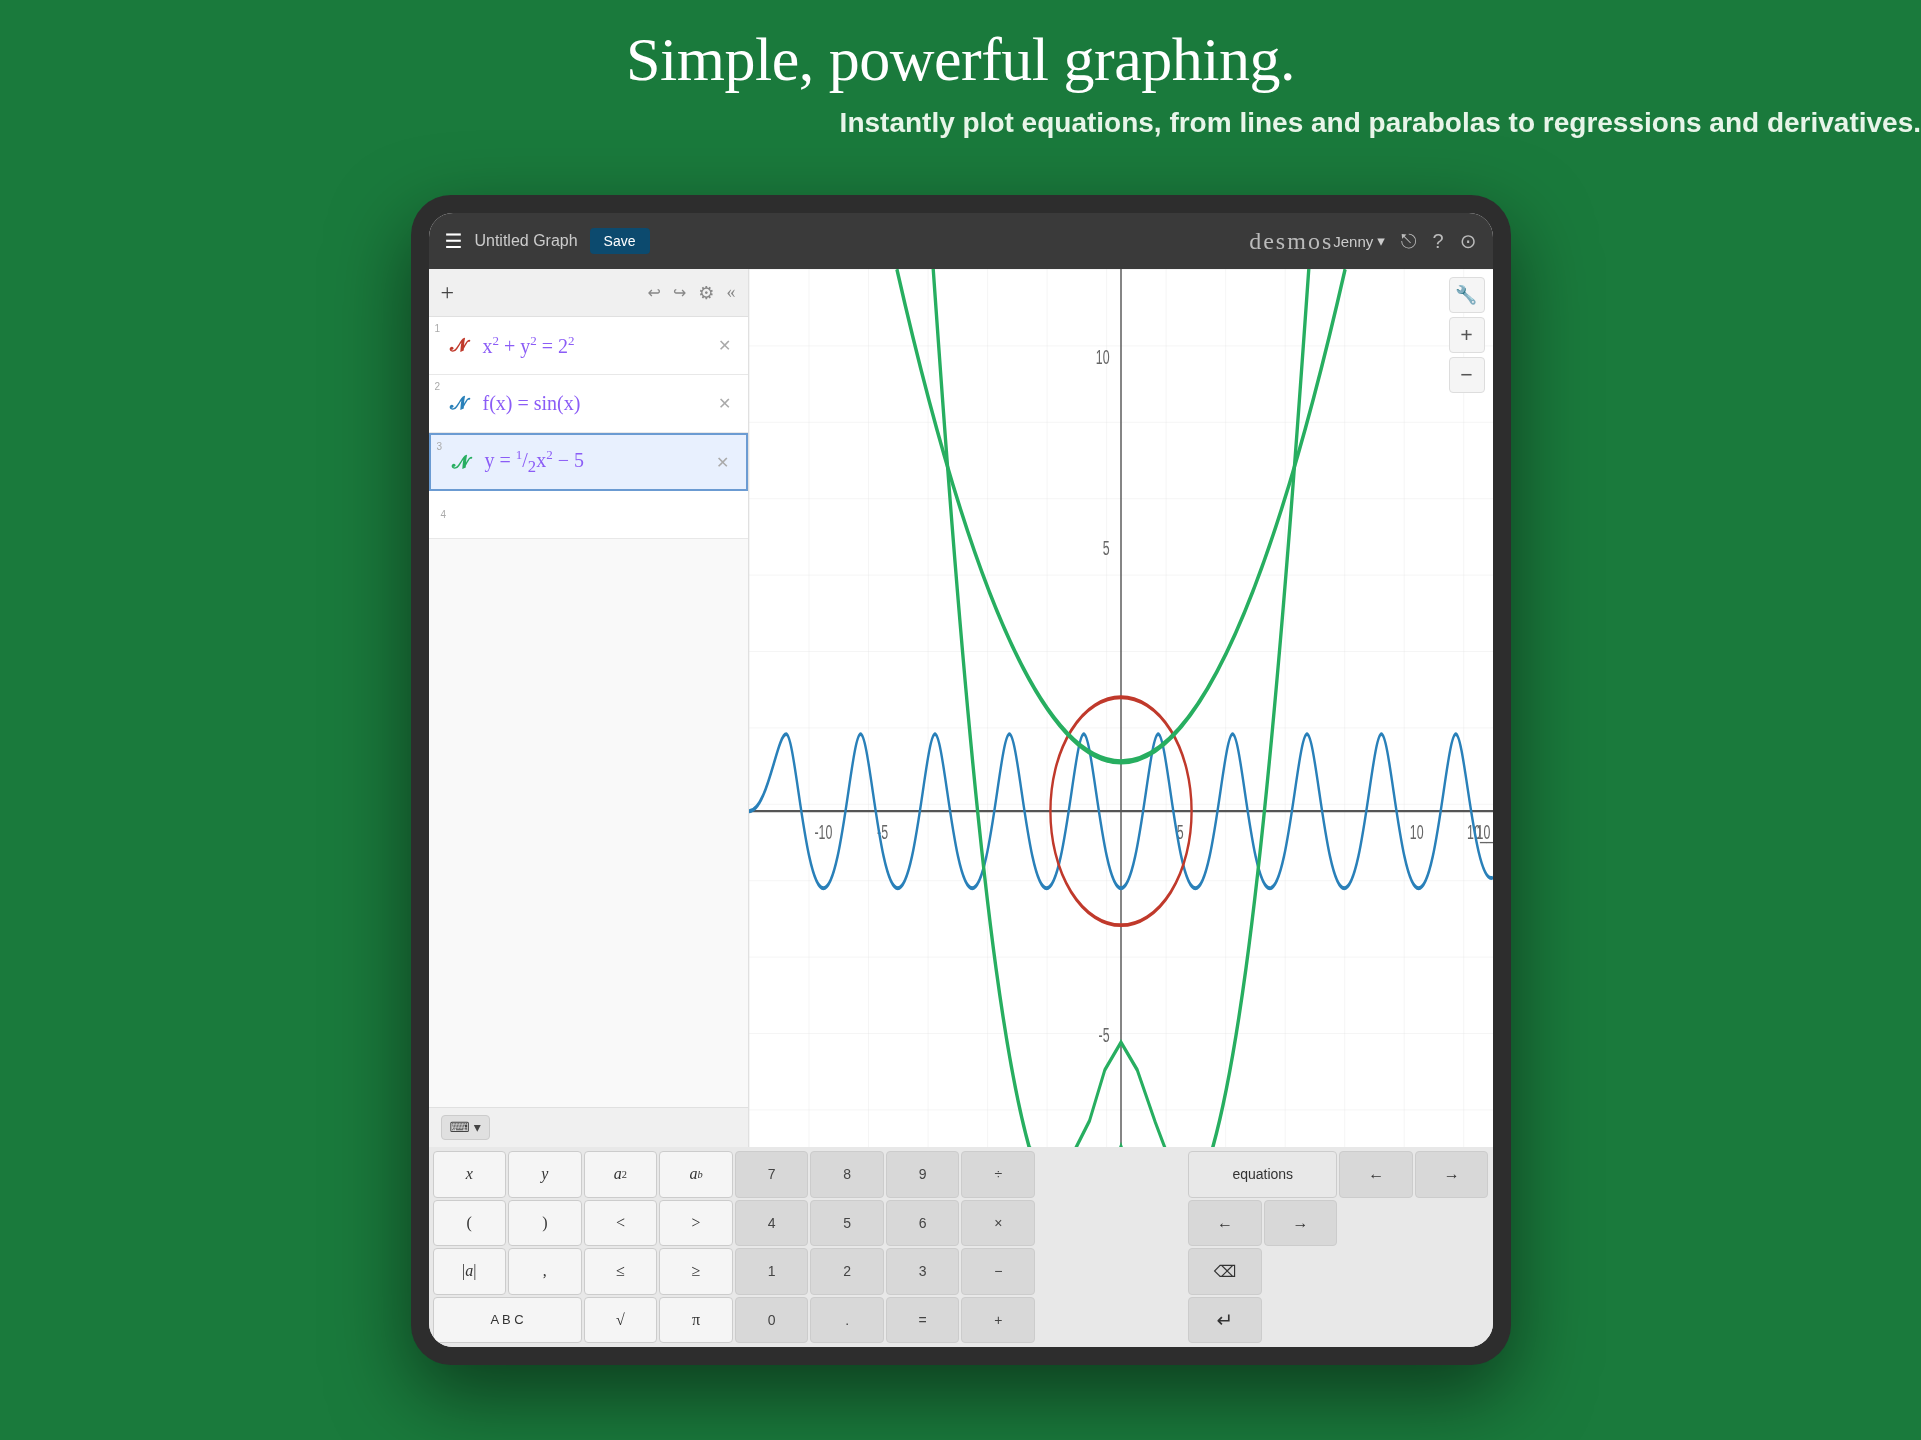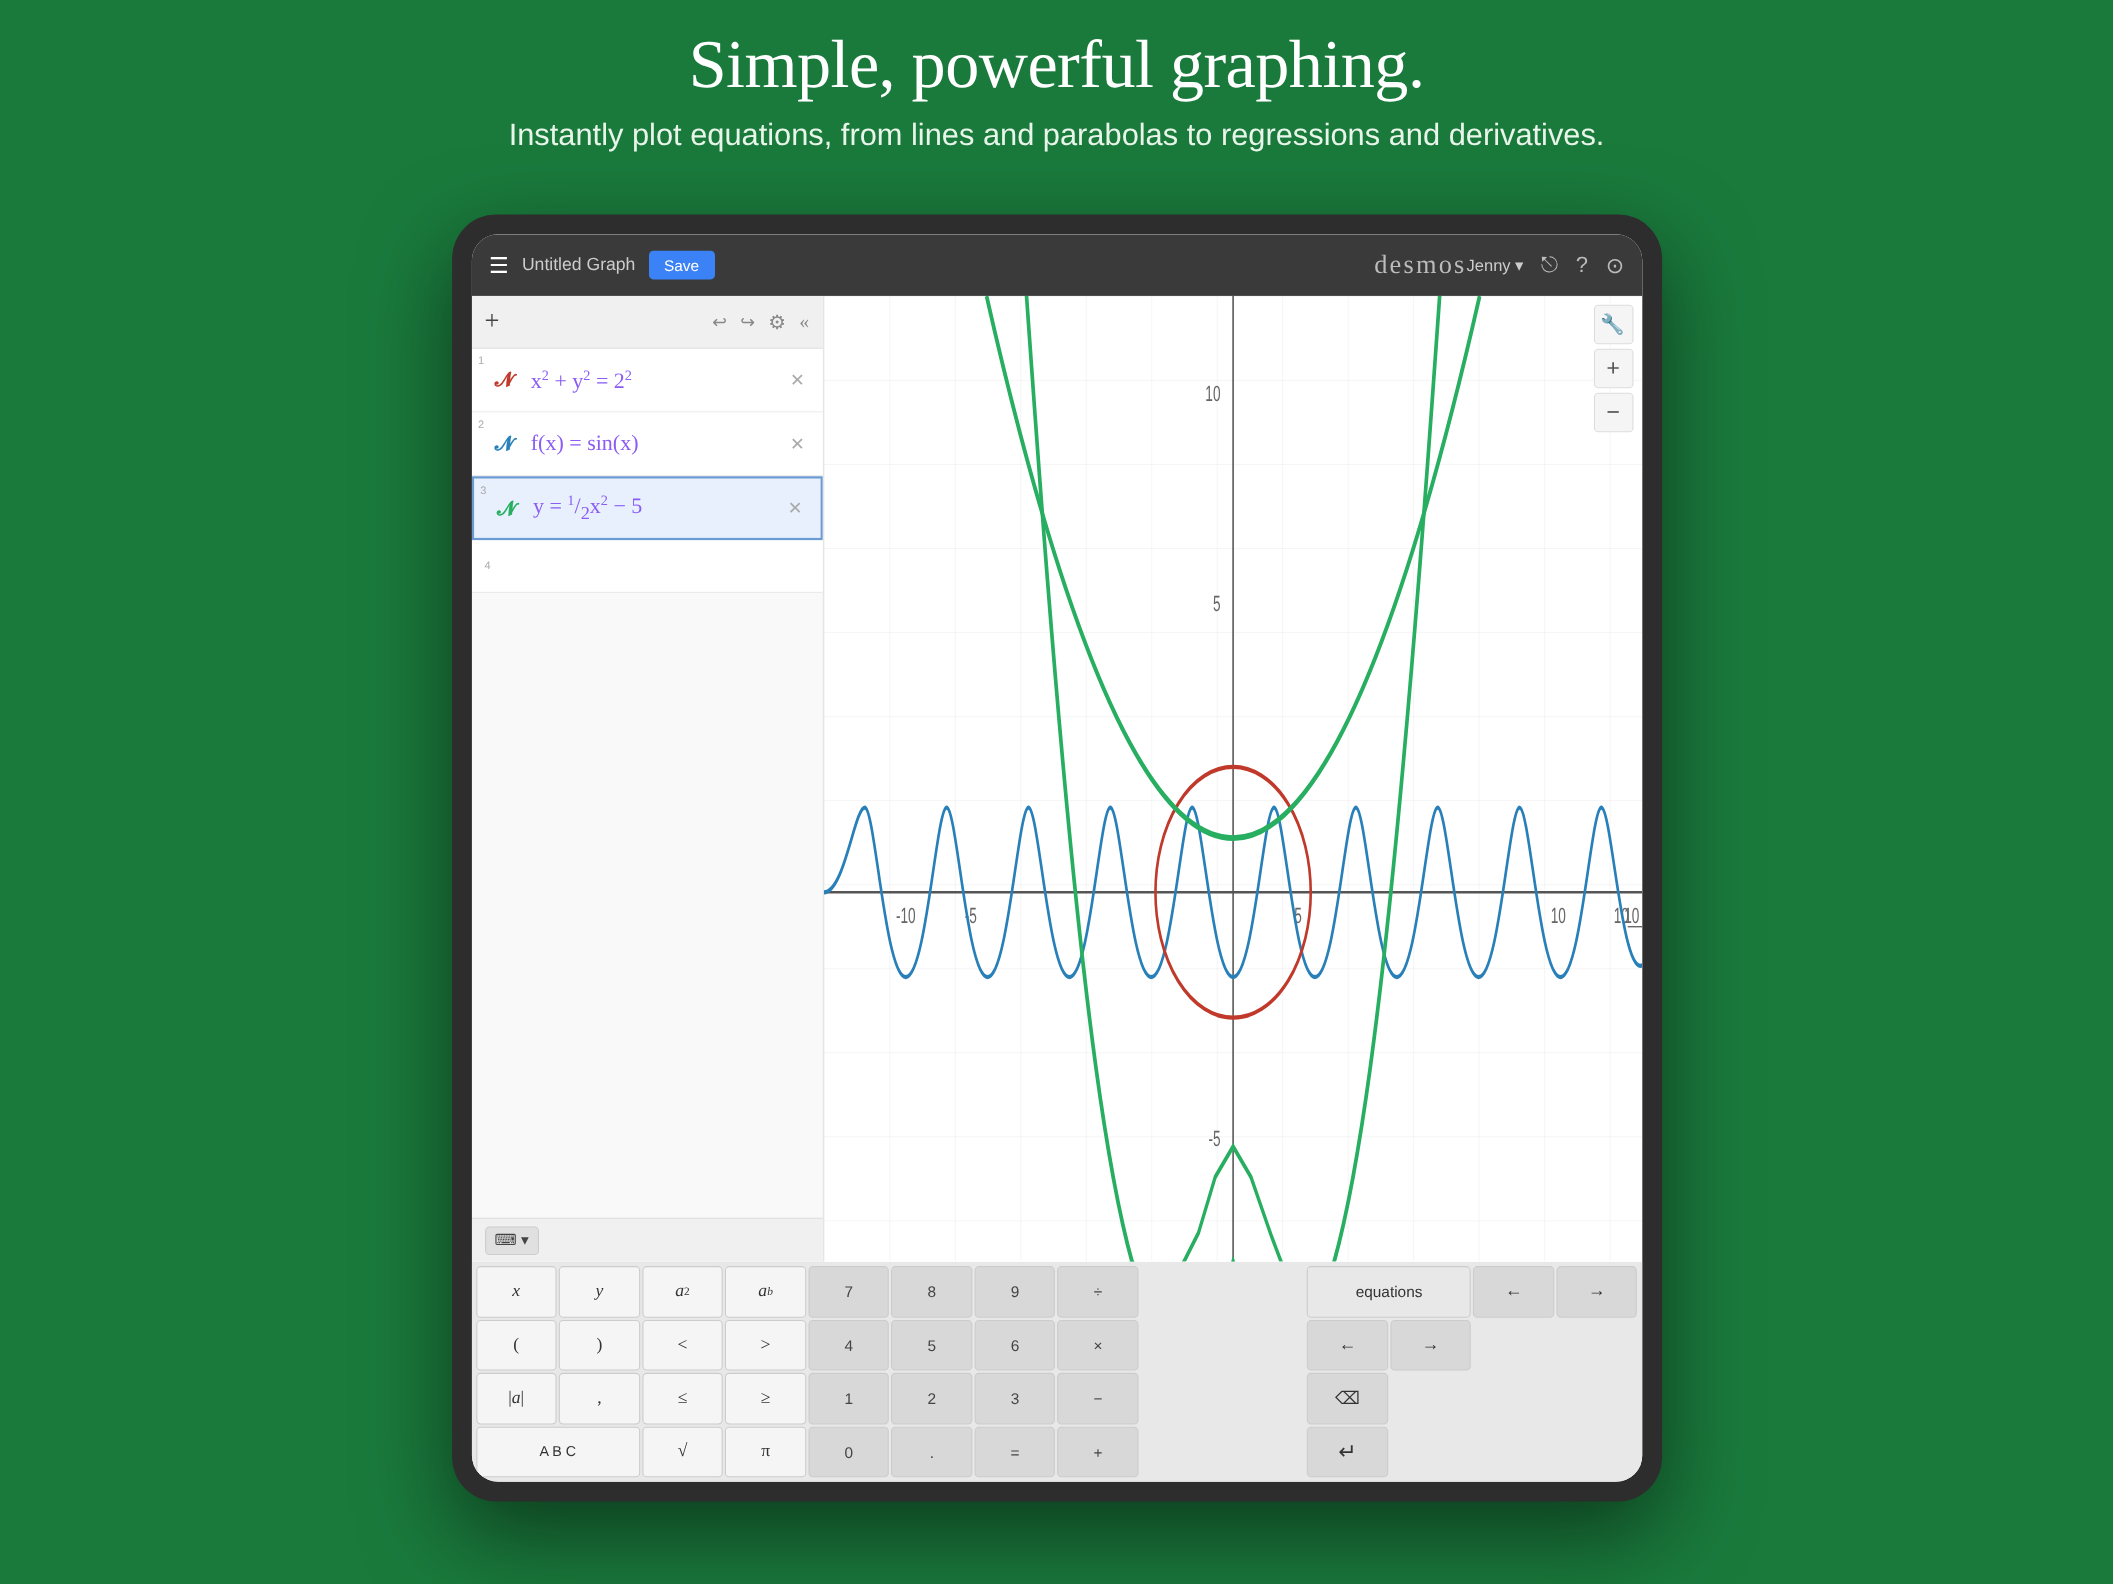--- a/index.html
+++ b/index.html
@@ -21,22 +21,23 @@
     .header-title {
       font-size: 62px;
       color: #ffffff;
       font-weight: 400;
       letter-spacing: -0.5px;
       margin-bottom: 12px;
     }
     .header-subtitle {
       font-size: 28px;
       color: #e8f5e9;
-      font-weight: 400;
+      font-weight: 700;
       font-family: 'Arial', sans-serif;
+      text-align: right;
     }
 
     
     .device-wrapper {
       position: absolute;
       top: 195px;
       left: 50%;
       transform: translateX(-50%);
       width: 1100px;
       height: 1170px;
@@ -80,21 +81,21 @@
       color: #ffffff;
       font-size: 20px;
       cursor: pointer;
     }
     .graph-title {
       color: #cccccc;
       font-size: 16px;
       font-family: Arial, sans-serif;
     }
     .save-btn {
-      background: #3b82f6;
+      background: #0c4a6e;
       color: white;
       border: none;
       border-radius: 4px;
       padding: 5px 14px;
       font-size: 14px;
       font-family: Arial, sans-serif;
       cursor: pointer;
     }
     .top-bar-center {
       flex: 1;

